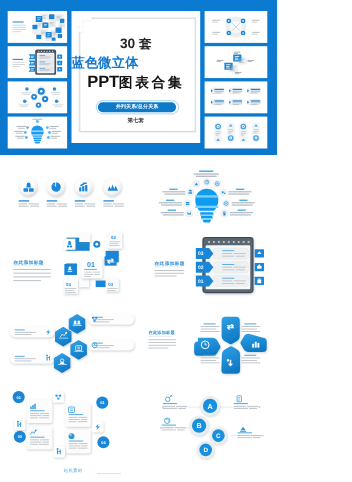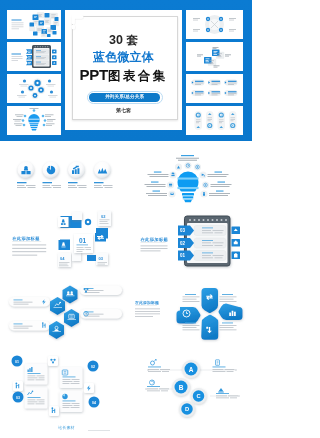--- a/index.html
+++ b/index.html
@@ -20,21 +20,21 @@
   
   .hero{position:absolute;left:65px;top:10px;width:117px;height:120px;background:#fff;}
   .hero-frame{position:absolute;left:6.5px;top:6px;width:104px;height:102px;
               border:1px solid #d7d7d7;
               box-shadow:0 1px 2px rgba(0,0,0,.10), inset 0 0 0 0 #fff;}
   .corner-dec{position:absolute;left:5px;top:4px;width:15px;height:17px;}
 
   .t-line1{position:absolute;left:0;right:0;top:24.5px;text-align:center;
            font-size:11.5px;line-height:11px;font-weight:bold;color:#262626;}
   .t-line1 .lat{font-size:12.5px;}
-  .t-line2{position:absolute;left:0;right:0;top:40.5px;text-align:center;
+  .t-line2{position:absolute;left:0;right:0;top:40.5px;text-align:left;
            font-size:12px;line-height:12px;font-weight:bold;color:#1277ce;letter-spacing:.2px;}
   .t-line3{position:absolute;left:0;right:0;top:58.5px;text-align:center;
            font-size:12.5px;line-height:12px;font-weight:bold;color:#131313;letter-spacing:2.4px;}
   .t-line3 .lat{font-size:15px;letter-spacing:-0.2px;}
   .pill-wrap{position:absolute;left:21.6px;top:80.8px;width:76px;height:13.4px;
              border:1.1px solid #bcdcf3;border-radius:7px;box-sizing:border-box;}
   .pill{position:absolute;left:23.8px;top:83.4px;width:71.7px;height:8.2px;
         border-radius:4.2px;background:#0e7ac9;color:#fff;
         font-size:4.6px;line-height:8.2px;text-align:center;font-weight:bold;letter-spacing:.1px;}
   .t-sub{position:absolute;left:0;right:0;top:97.6px;text-align:center;

